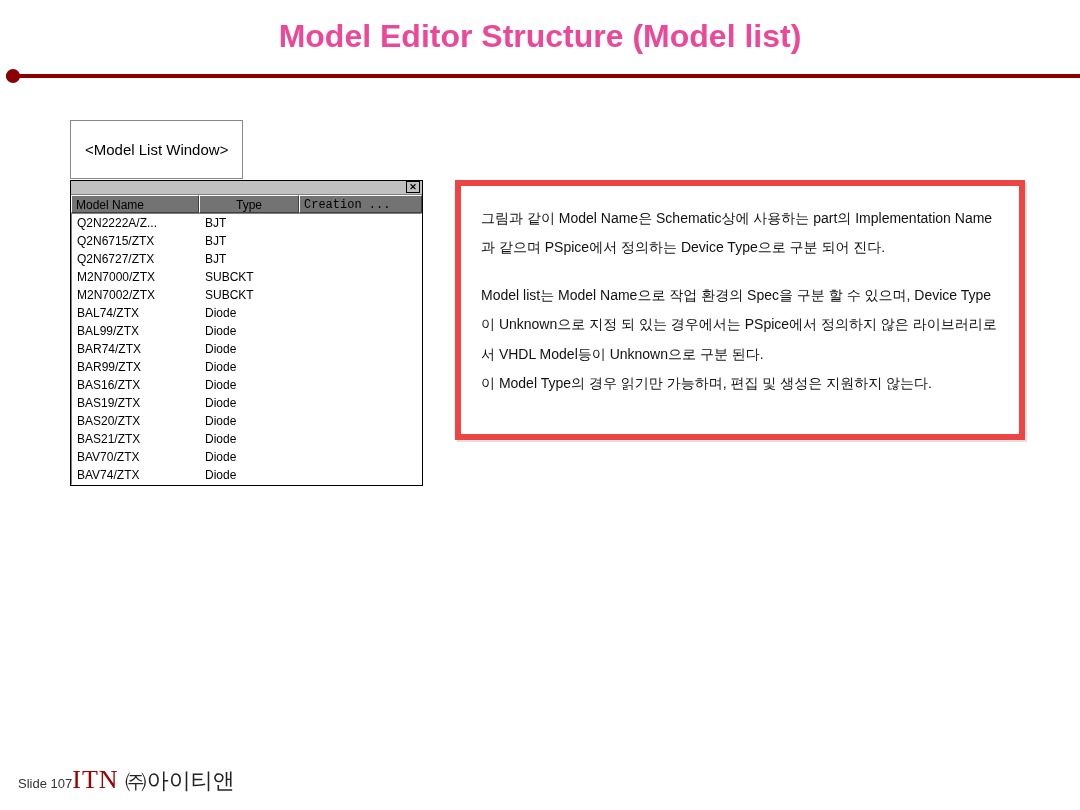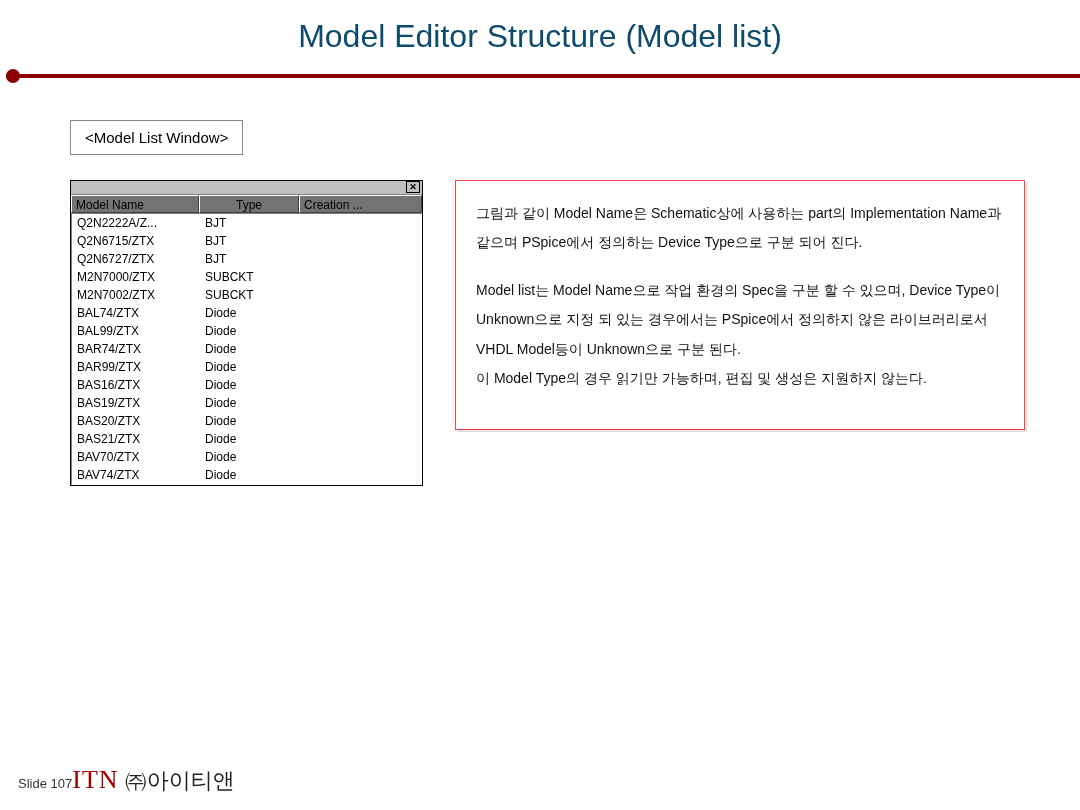--- a/index.html
+++ b/index.html
@@ -7,22 +7,22 @@
     width: 1080px;
     height: 810px;
     background: #fff;
     font-family: Arial, "Malgun Gothic", sans-serif;
     position: relative;
     overflow: hidden;
   }
   .title {
     text-align: center;
     font-size: 32px;
-    font-weight: normal;
-    color: #0c4a6e;
+    font-weight: bold;
+    color: #ec4899;
     padding-top: 18px;
   }
   .divider {
     margin-top: 18px;
     height: 6px;
     position: relative;
   }
   .divider .dot {
     width: 14px;
     height: 14px;
@@ -38,21 +38,21 @@
     right: 0;
     top: 1px;
     height: 4px;
     background: #8b0000;
   }
   .label-box {
     position: absolute;
     left: 70px;
     top: 120px;
     border: 1px solid #888;
-    padding: 8px 14px;
+    padding: 20px 14px;
     font-size: 15px;
     background: #fff;
   }
   .window {
     position: absolute;
     left: 70px;
     top: 180px;
     width: 353px;
     border: 1px solid #000;
     background: #c0c0c0;
@@ -87,42 +87,42 @@
     border: 1px solid;
     border-color: #fff #404040 #404040 #fff;
     padding: 2px 4px;
     font-size: 12px;
     height: 18px;
     line-height: 14px;
     cursor: pointer;
   }
   .hcell.c1 { width: 128px; }
   .hcell.c2 { width: 100px; text-align: center; }
-  .hcell.c3 { flex: 1; }
+  .hcell.c3 { flex: 1; font-family: Liberation Mono, monospace; }
   .window .rows {
     background: #fff;
     border: 1px solid;
     border-color: #808080 #fff #fff #808080;
   }
   .window .row {
     display: flex;
     font-size: 12px;
     line-height: 16px;
     padding: 1px;
   }
   .window .row .cell.c1 { width: 128px; padding-left: 4px; }
   .window .row .cell.c2 { width: 100px; padding-left: 4px; }
   .window .row .cell.c3 { flex: 1; padding-left: 4px; }
 
   .desc-box {
     position: absolute;
     left: 455px;
     top: 180px;
     width: 570px;
-    border: 1px solid #ef4444;
+    border: 6px solid #ef4444;
     background: #fff;
     box-shadow: 2px 2px 0 #e0e0e0;
     padding: 18px 20px;
     font-size: 14px;
     line-height: 2.1;
     color: #111;
   }
   .desc-box p { margin-bottom: 18px; }
 
   .footer {

